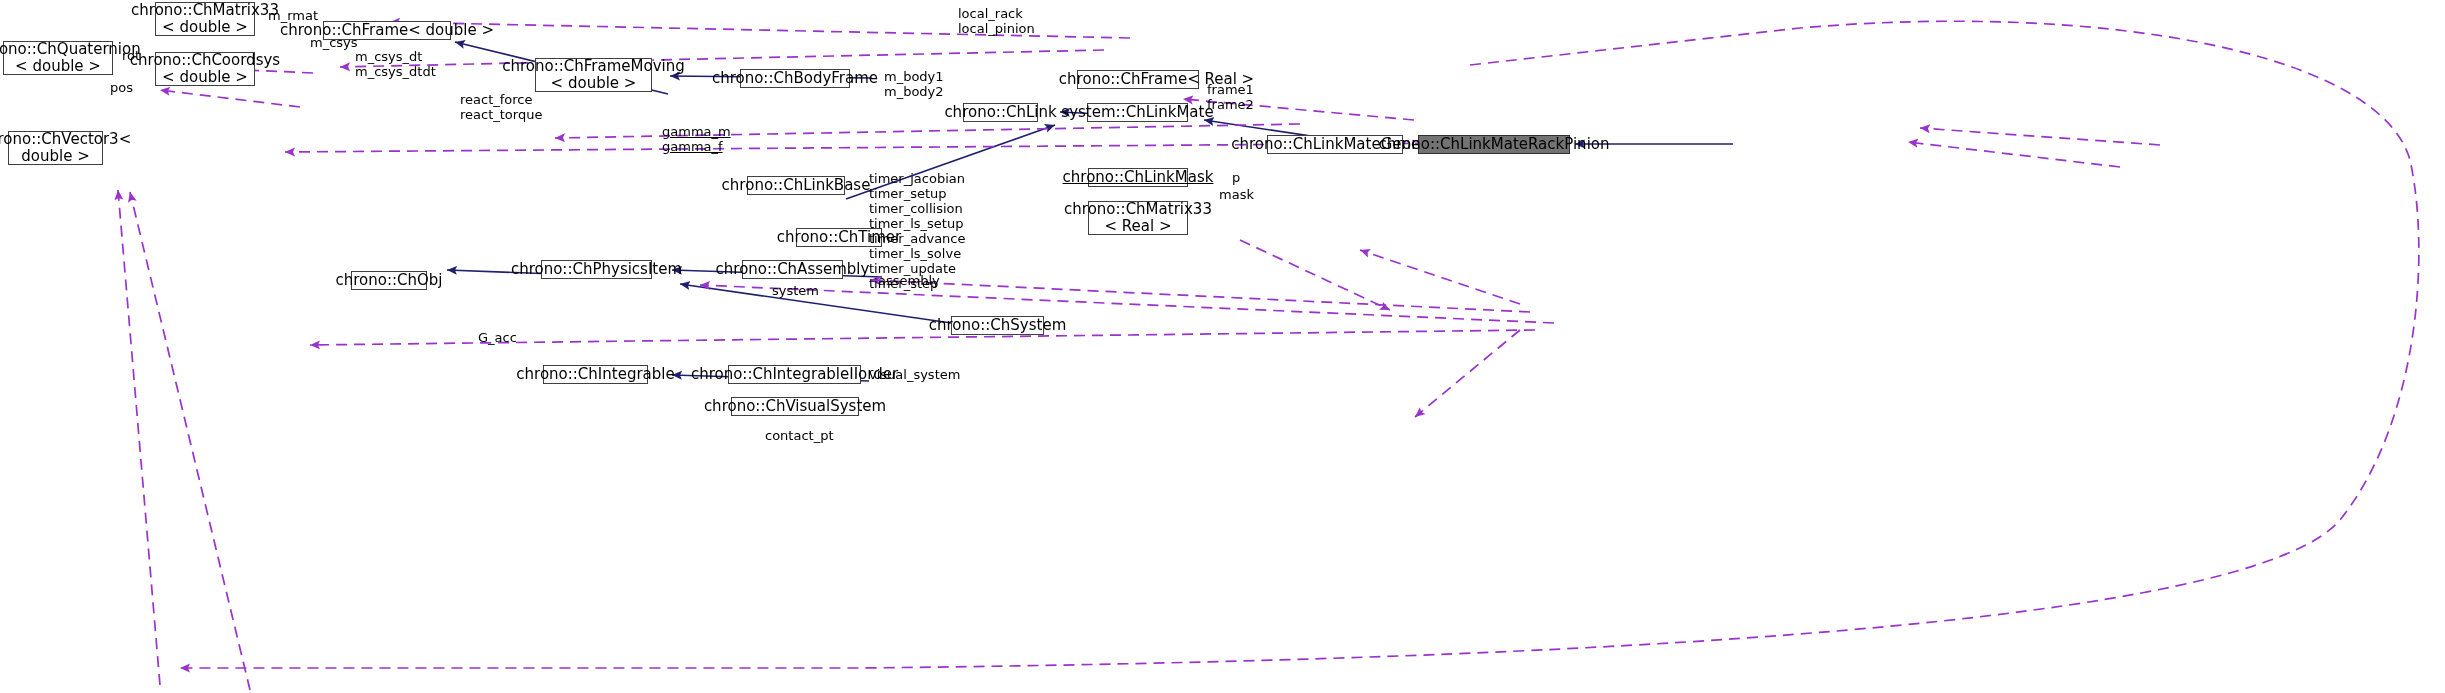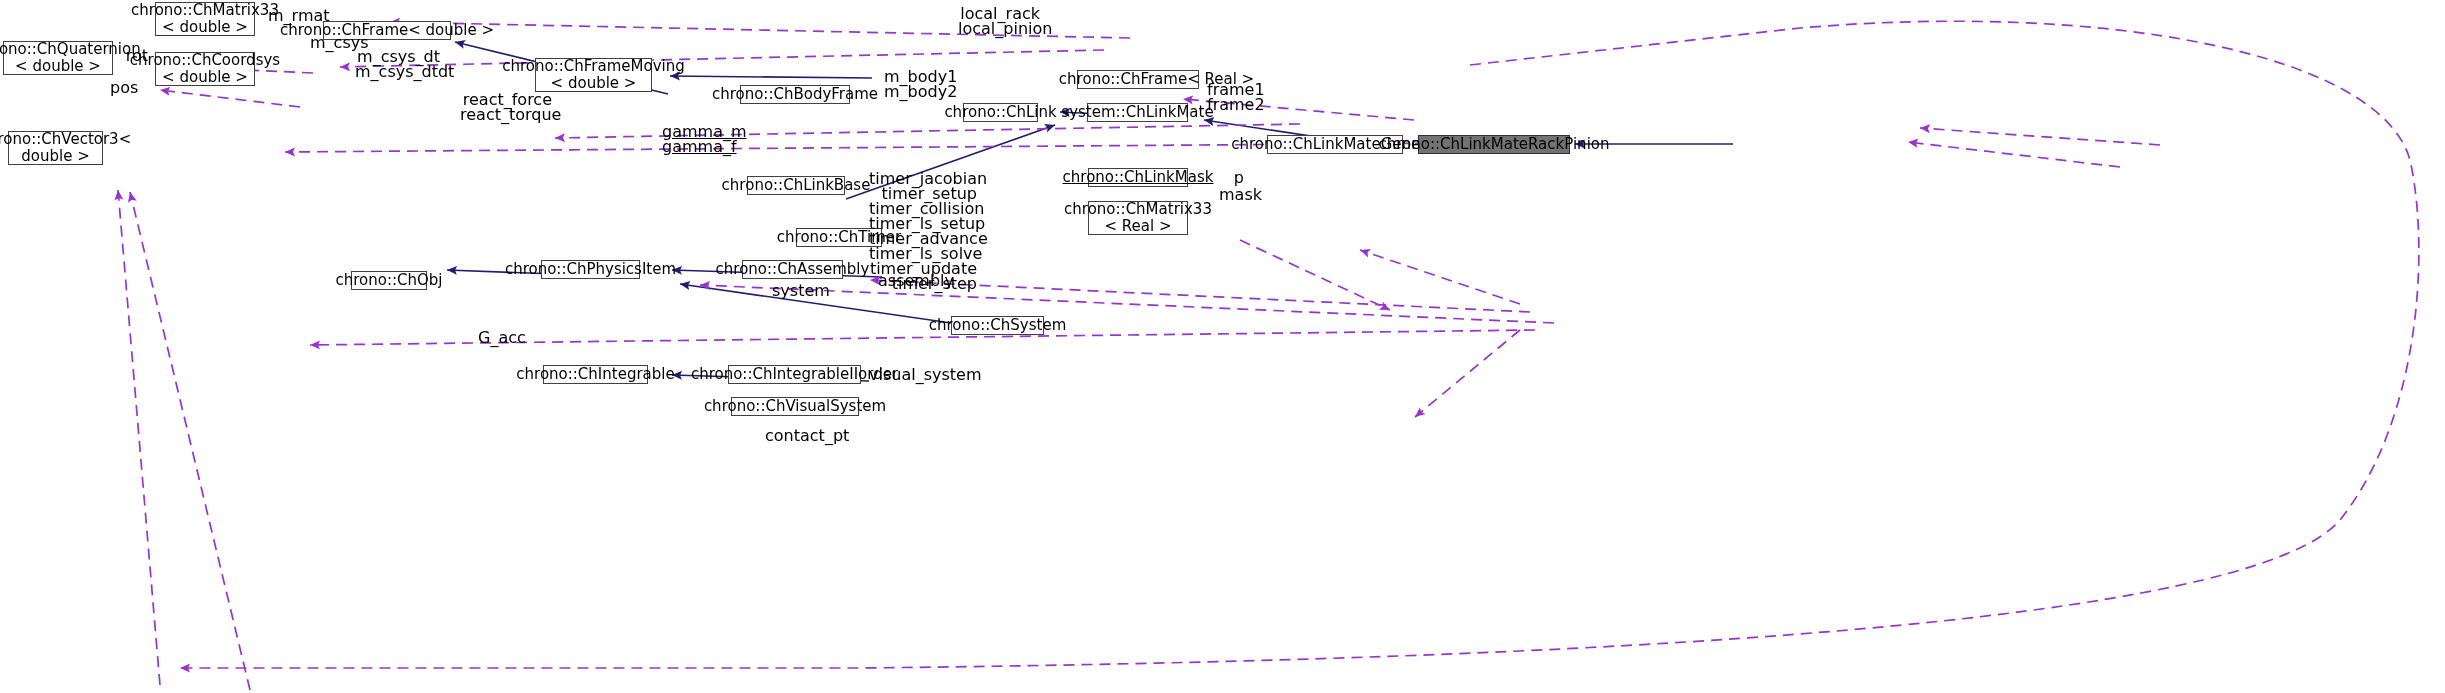--- a/index.html
+++ b/index.html
@@ -29,25 +29,25 @@
     text-align:center;
     white-space:pre;
     z-index:5;
   }
   .node.highlight{
     background:#737373;
     border:1px solid #303030;
   }
   .edge-label{
     position:absolute;
-    font-size:16px;
+    font-size:13px;
     line-height:15px;
     color:#000000;
     white-space:pre;
-    text-align:right;
+    text-align:left;
     z-index:6;
     background:transparent;
   }
 </style>
 </head>
 <body>
 
 <div id="canvas">
 
   <svg id="edges" viewBox="0 0 2445 693">
@@ -98,35 +98,35 @@
   <div id="node-layer">
       <div class="node" style="left: 155px; top: 2px; width: 100px; height: 34px;">chrono::ChMatrix33
 &lt; double &gt;</div>
       <div class="node" style="left: 323px; top: 21px; width: 128px; height: 19px;">chrono::ChFrame&lt; double &gt;</div>
       <div class="node" style="left: 3px; top: 41px; width: 110px; height: 34px;">chrono::ChQuaternion
 &lt; double &gt;</div>
       <div class="node" style="left: 155px; top: 52px; width: 100px; height: 34px;">chrono::ChCoordsys
 &lt; double &gt;</div>
       <div class="node" style="left: 535px; top: 58px; width: 117px; height: 34px;">chrono::ChFrameMoving
 &lt; double &gt;</div>
-      <div class="node" style="left: 740px; top: 69px; width: 110px; height: 19px; margin-top: 16px;">chrono::ChBodyFrame</div>
+      <div class="node" style="left: 740px; top: 69px; width: 110px; height: 19px;">chrono::ChBodyFrame</div>
       <div class="node" style="left: 1077px; top: 70px; width: 122px; height: 19px; padding-left: 37px;">chrono::ChFrame&lt; Real &gt;</div>
       <div class="node" style="left: 963px; top: 103px; width: 75px; height: 19px;">chrono::ChLink</div>
       <div class="node" style="left: 1087px; top: 103px; width: 101px; height: 19px;">system::ChLinkMate</div>
       <div class="node" style="left: 8px; top: 131px; width: 95px; height: 34px;">chrono::ChVector3&lt;
 double &gt;</div>
       <div class="node" style="left: 1267px; top: 135px; width: 136px; height: 19px;">chrono::ChLinkMateGeneric</div>
       <div class="node highlight" style="left: 1418px; top: 135px; width: 152px; height: 19px;">chrono::ChLinkMateRackPinion</div>
       <div class="node" style="left: 1088px; top: 168px; width: 100px; height: 19px; text-decoration: underline;">chrono::ChLinkMask</div>
       <div class="node" style="left: 747px; top: 176px; width: 98px; height: 19px;">chrono::ChLinkBase</div>
       <div class="node" style="left: 1088px; top: 201px; width: 100px; height: 34px;">chrono::ChMatrix33
 &lt; Real &gt;</div>
       <div class="node" style="left: 752px; top: 228px; width: 86px; height: 19px; margin-left: 44px;">chrono::ChTimer</div>
       <div class="node" style="left: 351px; top: 271px; width: 76px; height: 19px;">chrono::ChObj</div>
-      <div class="node" style="left: 541px; top: 260px; width: 99px; height: 19px;">chrono::ChPhysicsItem</div>
+      <div class="node" style="left: 541px; top: 260px; width: 111px; height: 19px;">chrono::ChPhysicsItem</div>
       <div class="node" style="left: 742px; top: 260px; width: 101px; height: 19px;">chrono::ChAssembly</div>
       <div class="node" style="left: 951px; top: 316px; width: 93px; height: 19px;">chrono::ChSystem</div>
       <div class="node" style="left: 543px; top: 365px; width: 105px; height: 19px;">chrono::ChIntegrable</div>
       <div class="node" style="left: 728px; top: 365px; width: 133px; height: 19px;">chrono::ChIntegrableIIorder</div>
       <div class="node" style="left: 731px; top: 397px; width: 128px; height: 19px;">chrono::ChVisualSystem</div>
     </div>
   <div id="label-layer">
       <div class="edge-label" style="left: 268px; top: 8px; width: 56px;">m_rmat</div>
       <div class="edge-label" style="left: 958px; top: 6px; width: 82px;">local_rack
 local_pinion</div>

